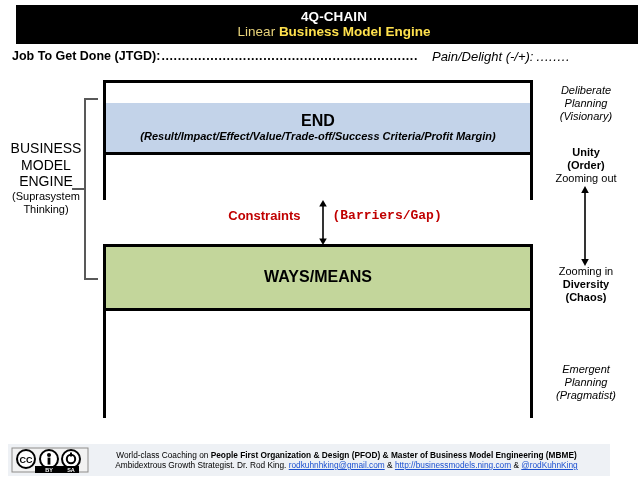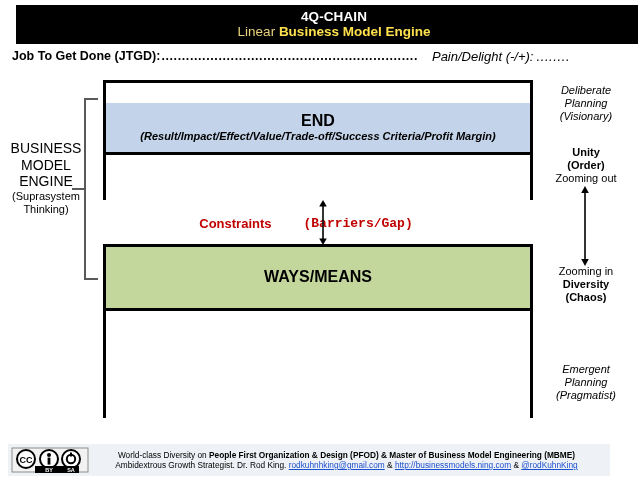--- a/index.html
+++ b/index.html
@@ -160,26 +160,26 @@
     font-size: 11px;
     font-style: italic;
     font-weight: bold;
     white-space: nowrap;
   }
   .band-empty { background: #ffffff; }
 
   
   #constraints-row {
     position: absolute;
-    left: 91px;
+    left: 120px;
     top: 208px;
     width: 430px;
     height: 30px;
     display: flex;
-    align-items: center;
+    align-items: flex-start;
     justify-content: center;
     white-space: nowrap;
   }
   .constraint-text {
     color: #c00000;
     font-weight: bold;
     font-size: 13px;
   }
   #constraints-left { margin-right: 16px; }
   #constraints-right { margin-left: 16px; font-family: Liberation Mono, monospace; }
@@ -352,16 +352,16 @@
       <circle cx="60" cy="12" r="9" fill="#ffffff" stroke="#000" stroke-width="2"></circle>
       <circle cx="60" cy="12" r="4.2" fill="none" stroke="#000" stroke-width="2"></circle>
       <rect x="59" y="5.5" width="2" height="4" fill="#000"></rect>
 
       <rect x="24" y="19" width="44" height="7" fill="#000"></rect>
       <text x="38" y="25" font-family="'Liberation Sans',sans-serif" font-size="5.5" font-weight="bold" text-anchor="middle" fill="#ffffff">BY</text>
       <text x="60" y="25" font-family="'Liberation Sans',sans-serif" font-size="5.5" font-weight="bold" text-anchor="middle" fill="#ffffff">SA</text>
     </svg>
   </div>
   <div id="footer-text">
-    <span class="l1"><span>World-class Diversity on </span><b>People First Organization &amp; Design (PFOD) &amp; Master of Business Model Engineering (MBME)</b></span>
+    <span class="l1"><span>World-class Coaching on </span><b>People First Organization &amp; Design (PFOD) &amp; Master of Business Model Engineering (MBME)</b></span>
     <span class="l2"><span>Ambidextrous Growth Strategist. Dr. Rod King. </span><a class="flink" href="#">rodkuhnhking@gmail.com</a><span> &amp; </span><a class="flink" href="#">http://businessmodels.ning.com</a><span> &amp; </span><a class="flink" href="#">@rodKuhnKing</a></span>
   </div>
 </div>
 
 </body></html>

